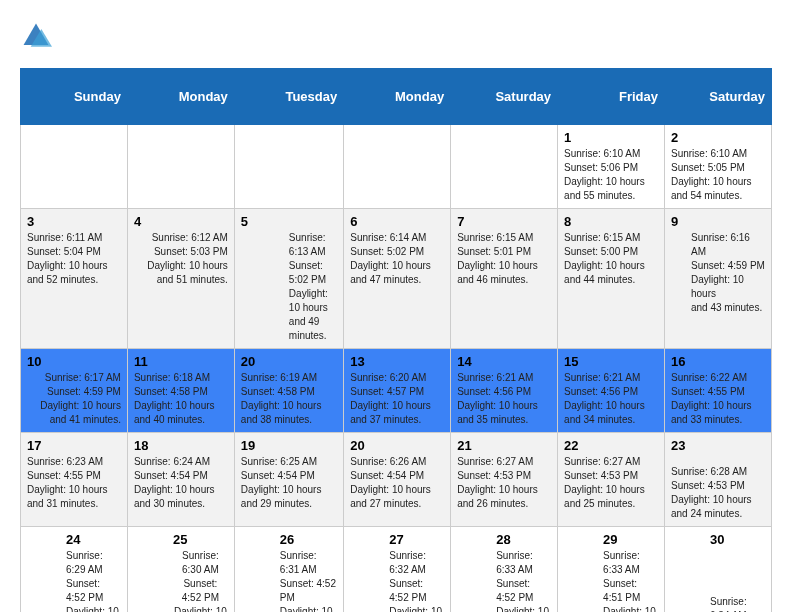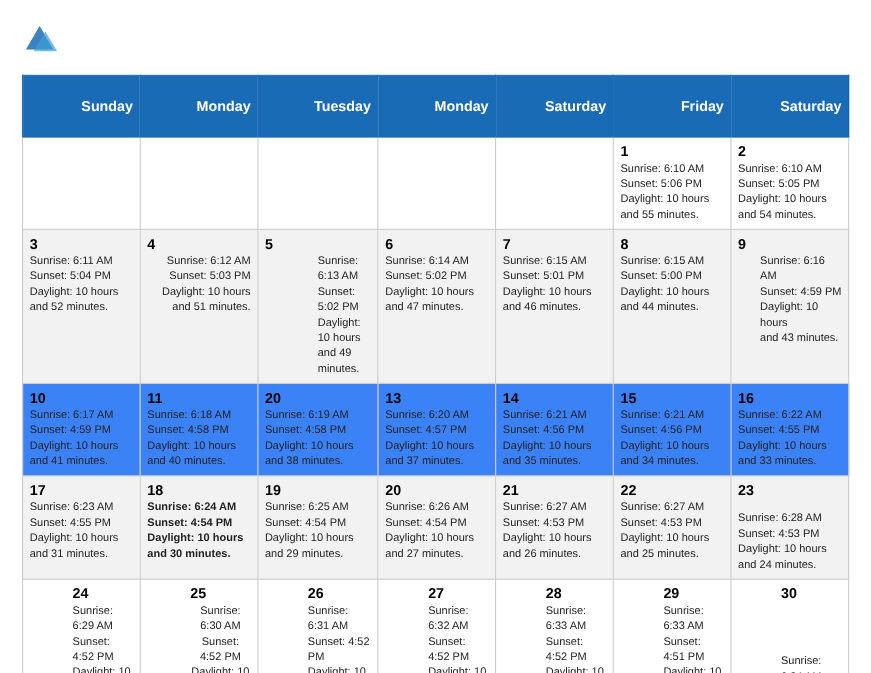--- a/index.html
+++ b/index.html
@@ -196,21 +196,21 @@
           <span class="day-num">9</span>
           <div class="day-info" style="white-space: pre-line; margin-left: 20px;">Sunrise: 6:16 AM
 Sunset: 4:59 PM
 Daylight: 10 hours
 and 43 minutes.</div>
         </td>
       </tr>
       <tr>
         <td>
           <span class="day-num">10</span>
-          <div class="day-info" style="white-space: pre-line;">Sunrise: 6:17 AM
+          <div class="day-info" style="white-space: pre-line; text-align: right;">Sunrise: 6:17 AM
 Sunset: 4:59 PM
 Daylight: 10 hours
 and 41 minutes.</div>
         </td>
         <td>
           <span class="day-num">11</span>
           <div class="day-info" style="white-space: pre-line;">Sunrise: 6:18 AM
 Sunset: 4:58 PM
 Daylight: 10 hours
 and 40 minutes.</div>
@@ -254,21 +254,21 @@
       <tr>
         <td>
           <span class="day-num">17</span>
           <div class="day-info" style="white-space: pre-line;">Sunrise: 6:23 AM
 Sunset: 4:55 PM
 Daylight: 10 hours
 and 31 minutes.</div>
         </td>
         <td>
           <span class="day-num">18</span>
-          <div class="day-info" style="white-space: pre-line; font-weight: bold;">Sunrise: 6:24 AM
+          <div class="day-info" style="white-space: pre-line;">Sunrise: 6:24 AM
 Sunset: 4:54 PM
 Daylight: 10 hours
 and 30 minutes.</div>
         </td>
         <td>
           <span class="day-num">19</span>
           <div class="day-info" style="white-space: pre-line;">Sunrise: 6:25 AM
 Sunset: 4:54 PM
 Daylight: 10 hours
 and 29 minutes.</div>

